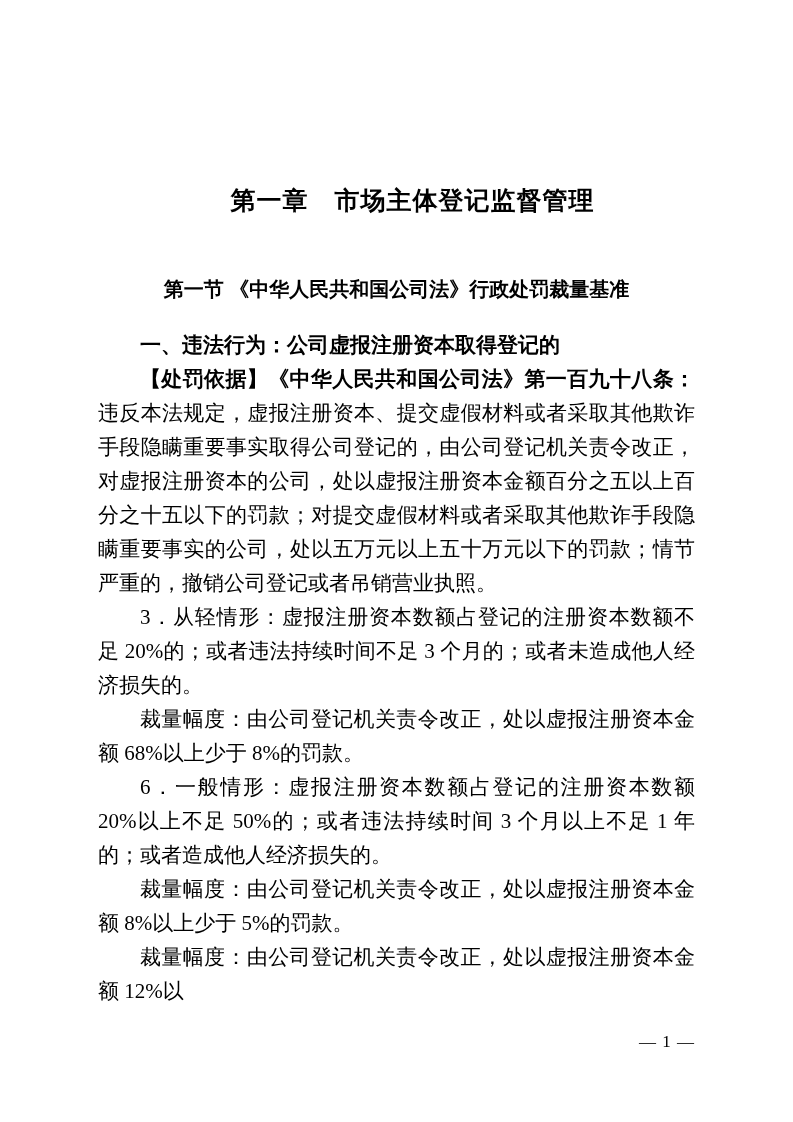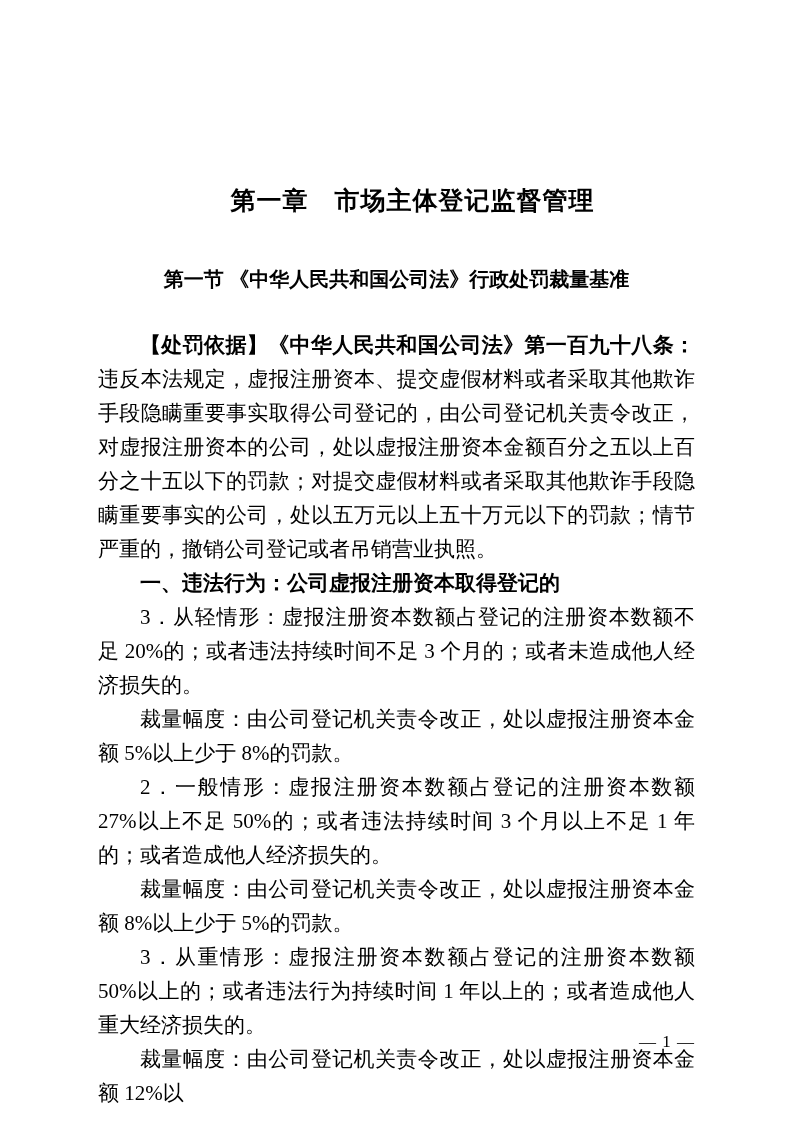--- a/index.html
+++ b/index.html
@@ -24,21 +24,21 @@
     margin: 16px;
     text-align: center;
     font-size: 25px;
     line-height: 34px;
     font-weight: bold;
     letter-spacing: 1px;
     font-family: "Liberation Serif", "DejaVu Serif", serif;
   }
   .section-title {
     position: absolute;
-    top: 265px;
+    top: 275px;
     left: 0;
     width: 100%;
     margin: 0;
     text-align: center;
     font-size: 20px;
     line-height: 28px;
     font-weight: bold;
     font-family: "Liberation Sans", "DejaVu Sans", sans-serif;
   }
   .content {
@@ -78,31 +78,30 @@
 <body>
 
 <div class="page">
 
   <h1 class="chapter-title">第一章　市场主体登记监督管理</h1>
 
   <h2 class="section-title">第一节 《中华人民共和国公司法》行政处罚裁量基准</h2>
 
   <div class="content">
 
+    <p class="para heading">一、违法行为：公司虚报注册资本取得登记的</p>
+
     <p class="para"><span class="bold">【处罚依据】《中华人民共和国公司法》第一百九十八条：</span><span>违反本法规定，虚报注册资本、提交虚假材料或者采取其他欺诈手段隐瞒重要事实取得公司登记的，由公司登记机关责令改正，对虚报注册资本的公司，处以虚报注册资本金额百分之五以上百分之十五以下的罚款；对提交虚假材料或者采取其他欺诈手段隐瞒重要事实的公司，处以五万元以上五十万元以下的罚款；情节严重的，撤销公司登记或者吊销营业执照。</span></p>
-
-    <p class="para heading">一、违法行为：公司虚报注册资本取得登记的</p>
 
 
     <p class="para">3．从轻情形：虚报注册资本数额占登记的注册资本数额不足 20%的；或者违法持续时间不足 3 个月的；或者未造成他人经济损失的。</p>
-    <p class="para">裁量幅度：由公司登记机关责令改正，处以虚报注册资本金额 5%以上少于 8%的罚款。</p>
+    <p class="para">裁量幅度：由公司登记机关责令改正，处以虚报注册资本金额 68%以上少于 8%的罚款。</p>
 
-    <p class="para">2．一般情形：虚报注册资本数额占登记的注册资本数额 27%以上不足 50%的；或者违法持续时间 3 个月以上不足 1 年的；或者造成他人经济损失的。</p>
+    <p class="para">6．一般情形：虚报注册资本数额占登记的注册资本数额 20%以上不足 50%的；或者违法持续时间 3 个月以上不足 1 年的；或者造成他人经济损失的。</p>
     <p class="para">裁量幅度：由公司登记机关责令改正，处以虚报注册资本金额 8%以上少于 5%的罚款。</p>
 
-    <p class="para">3．从重情形：虚报注册资本数额占登记的注册资本数额 50%以上的；或者违法行为持续时间 1 年以上的；或者造成他人重大经济损失的。</p>
     <p class="para">裁量幅度：由公司登记机关责令改正，处以虚报注册资本金额 12%以</p>
 
   </div>
 
   <div class="footer">— 1 —</div>
 
 </div>
 
 </body></html>

